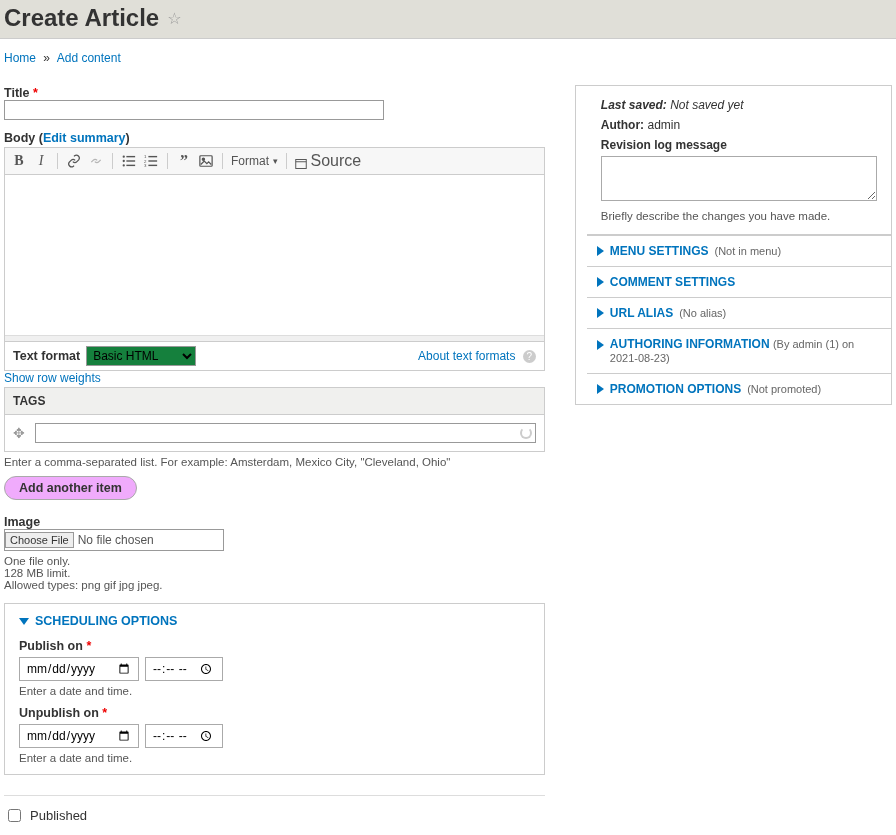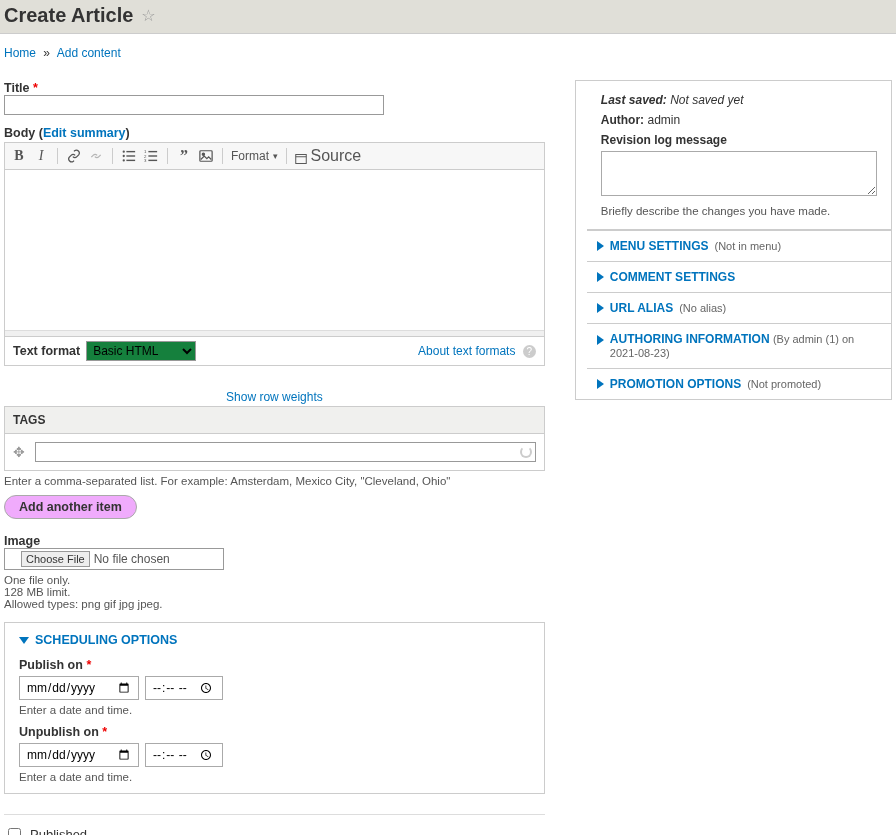--- a/index.html
+++ b/index.html
@@ -1,19 +1,19 @@
 <!DOCTYPE html>
 <html><head>
 <meta charset="utf-8">
 <style>
   * { box-sizing: border-box; }
   body { margin: 0; font-family: "Lucida Grande","Lucida Sans Unicode",Verdana,sans-serif; font-size: 13px; color: #333; background: #fff; width: 896px; }
   .header-region { background: #e0dfd8; border-bottom: 1px solid #ccc; padding: 4px 0 6px 0; }
   .header-inner { display: flex; align-items: center; gap: 8px; padding: 0 4px; }
-  h1 { font-size: 20px; font-weight: bold; margin: 0; color: #333; }
+  h1 { font-size: 24px; font-weight: bold; margin: 0; color: #333; }
   .star { color: #999; font-size: 16px; cursor: pointer; }
   .content-wrap { padding: 12px 4px 20px 4px; }
   .breadcrumb { margin-bottom: 20px; font-size: 12px; }
   .breadcrumb a { color: #0074bd; text-decoration: none; }
   .breadcrumb span.sep { margin: 0 4px; }
   .layout { display: flex; gap: 30px; align-items: flex-start; }
   .main-col { width: 560px; }
   .side-col { width: 328px; border: 1px solid #ccc; padding-left: 11px; }
   label, .label { font-weight: bold; font-size: 12.5px; display: inline-block; }
   .required { color: #e00; font-weight: bold; }
@@ -28,32 +28,32 @@
   .tb-btn { width: 16px; height: 16px; display: inline-flex; align-items: center; justify-content: center; cursor: pointer; color: #555; }
   .tb-btn svg { width: 14px; height: 14px; }
   .tb-format { display:flex; align-items:center; gap: 4px; font-size:12px; color:#555; cursor:pointer; }
   .tb-source { display:flex; align-items:flex-end; gap:4px; font-size: 16px; color:#555; cursor:pointer;}
   .editor-body { height: 160px; background:#fff; }
   .editor-resizer { height: 6px; background:#f0f0f0; border-top:1px solid #ddd; }
   .format-row { border:1px solid #ccc; border-top:none; padding: 4px 8px; display:flex; align-items:center; justify-content:space-between; font-size:12px;}
   .format-row .left { display:flex; align-items:center; gap:6px; }
   select.formats { border:1px solid #999; background:#15803d; font-size:12px; padding:1px 2px; }
   .help-circle { width:13px; height:13px; border-radius:50%; background:#ccc; color:#fff; font-size:10px; display:inline-flex; align-items:center; justify-content:center; margin-left:4px; }
-  .row-weights { text-align:center; margin-top:24px; font-size:12px; }
+  .row-weights { text-align:left; margin-top:0; font-size:12px; }
   .tags-box { border:1px solid #ccc; margin-top:2px; }
   .tags-head { background:#f0f0ee; padding:6px 8px; font-weight:bold; border-bottom:1px solid #ccc; font-size:12px;}
   .tags-row { display:flex; align-items:center; gap:10px; padding:8px; }
   .drag-handle { color:#999; cursor:move; font-size:14px;}
   .tags-row input { flex:1; border:1px solid #999; padding:2px 20px 2px 4px; font-size:12px; height:20px; background:#fff right center no-repeat; }
   .tags-input-wrap { position:relative; flex:1; display:flex;}
   .throbber { position:absolute; right:4px; top:4px; width:12px; height:12px; border:2px solid #ccc; border-top-color:transparent; border-radius:50%; }
   .desc { font-size:11.5px; color:#555; margin:4px 0 8px 0; }
   .button { display:inline-block; border:1px solid #aaa; border-radius:12px; padding:4px 14px; background:#f0abfc; cursor:pointer; font-size:12.5px; font-weight:bold; color:#333;}
   .button.primary { background:#0074bd; border-color:#0060a0; color:#fff; }
-  .file-row { border:1px solid #999; padding:2px 16px; width:220px; display:flex; align-items:center; gap:4px; font-size:12px;}
+  .file-row { border:1px solid #999; padding:2px 0; width:220px; display:flex; align-items:center; gap:4px; font-size:12px;}
   .file-btn { border:1px solid #999; background:#eee; padding:1px 4px; font-size:11px; cursor:pointer;}
   .details { border:1px solid #ccc; margin-top:12px; padding:10px 14px;}
   .details-head { color:#0074bd; font-weight:bold; font-size:12.5px; cursor:pointer; display:flex; align-items:center; gap:6px; margin-bottom:10px;}
   .arrow-down { width:0; height:0; border-left:5px solid transparent; border-right:5px solid transparent; border-top:7px solid #0074bd;}
   .date-time-row { display:flex; gap:6px; margin:4px 0 2px 0;}
   .date-time-row input { height:24px; border:1px solid #aaa; font-size:12px; padding:0 6px; }
   .date-time-row input[type=date]{ width: 120px;}
   .date-time-row input[type=time]{ width: 78px;}
   hr.sep-hr { border:none; border-top:1px solid #ddd; margin:20px 0 10px 0;}
   .actions { display:flex; gap:14px; margin-top:10px;}

